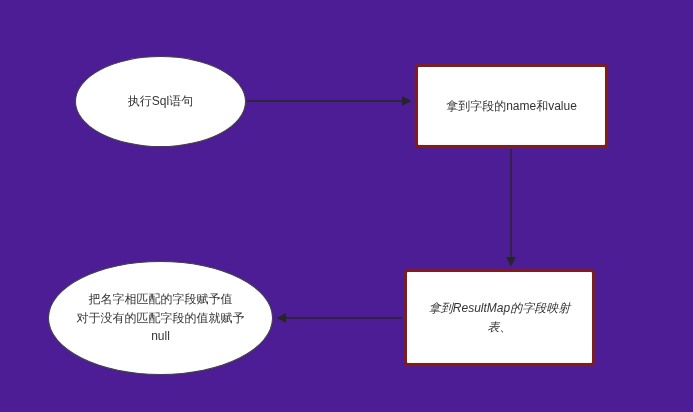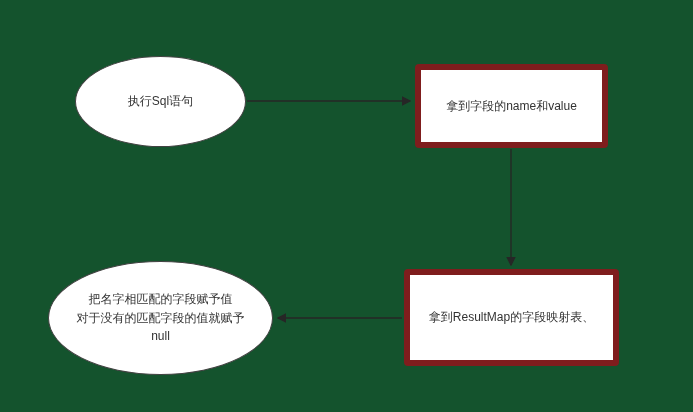--- a/index.html
+++ b/index.html
@@ -4,42 +4,42 @@
 <style>
   html, body {
     margin: 0;
     padding: 0;
     background: #ffffff;
   }
   .canvas {
     position: relative;
     width: 693px;
     height: 412px;
-    background: #14532d;
+    background: #4c1d95;
     overflow: hidden;
     font-family: "Liberation Sans", "DejaVu Sans", sans-serif;
   }
   .node {
     position: absolute;
     display: flex;
     align-items: center;
     justify-content: center;
     text-align: center;
     color: #333333;
     font-size: 12px;
     line-height: 1.55;
     background: #ffffff;
     box-sizing: border-box;
   }
   .ellipse {
     border: 1px solid #424242;
     border-radius: 50%;
   }
   .rect {
-    border: 6px solid #7f1d1d;
+    border: 3px solid #7f1d1d;
     border-radius: 4px;
   }
   .node .label {
     padding: 0 10px;
   }
   .arrows {
     position: absolute;
     left: 0;
     top: 0;
     width: 693px;
@@ -64,21 +64,21 @@
   </svg>
 
   <div class="node ellipse" style="left:75px; top:56px; width:171px; height:91px;">
     <div class="label">执行Sql语句</div>
   </div>
 
   <div class="node rect" style="left:415px; top:64px; width:193px; height:84px;">
     <div class="label">拿到字段的name和value</div>
   </div>
 
-  <div class="node rect" style="left:404px; top:269px; width:215px; height:97px;">
+  <div class="node rect" style="left:404px; top:269px; width:191px; height:97px;font-style:italic;">
     <div class="label">
       <span>拿到ResultMap的字段映射表、</span><br>
     </div>
   </div>
 
   <div class="node ellipse" style="left:48px; top:261px; width:225px; height:114px;">
     <div class="label">
       <span>把名字相匹配的字段赋予值</span><br>
       <span>对于没有的匹配字段的值就赋予</span><br>
       <span>null</span>

